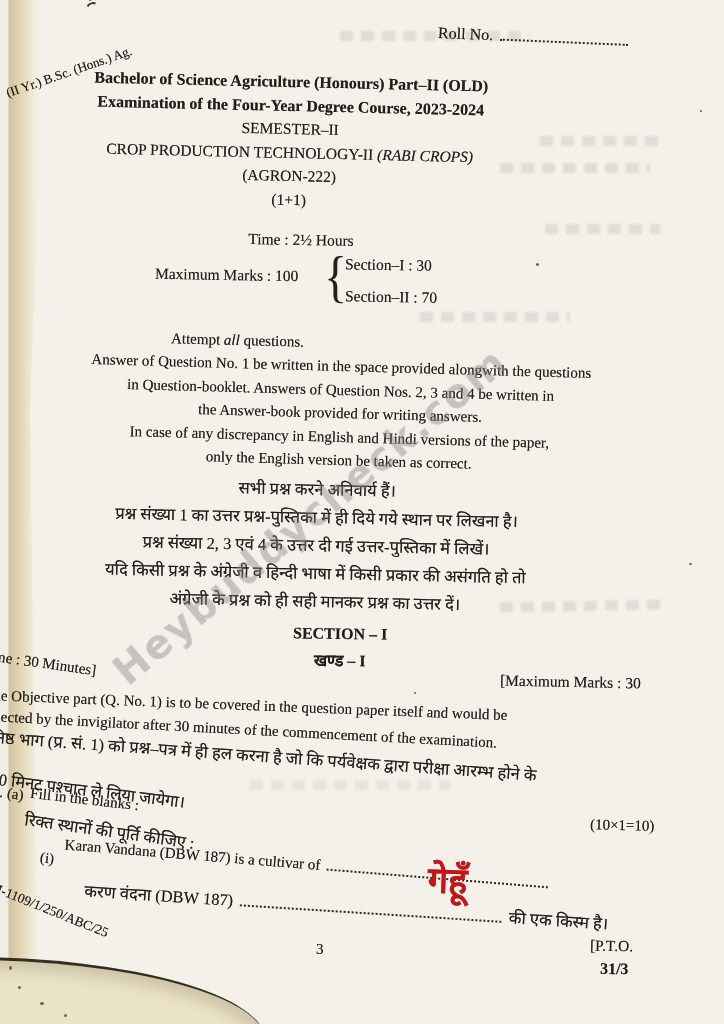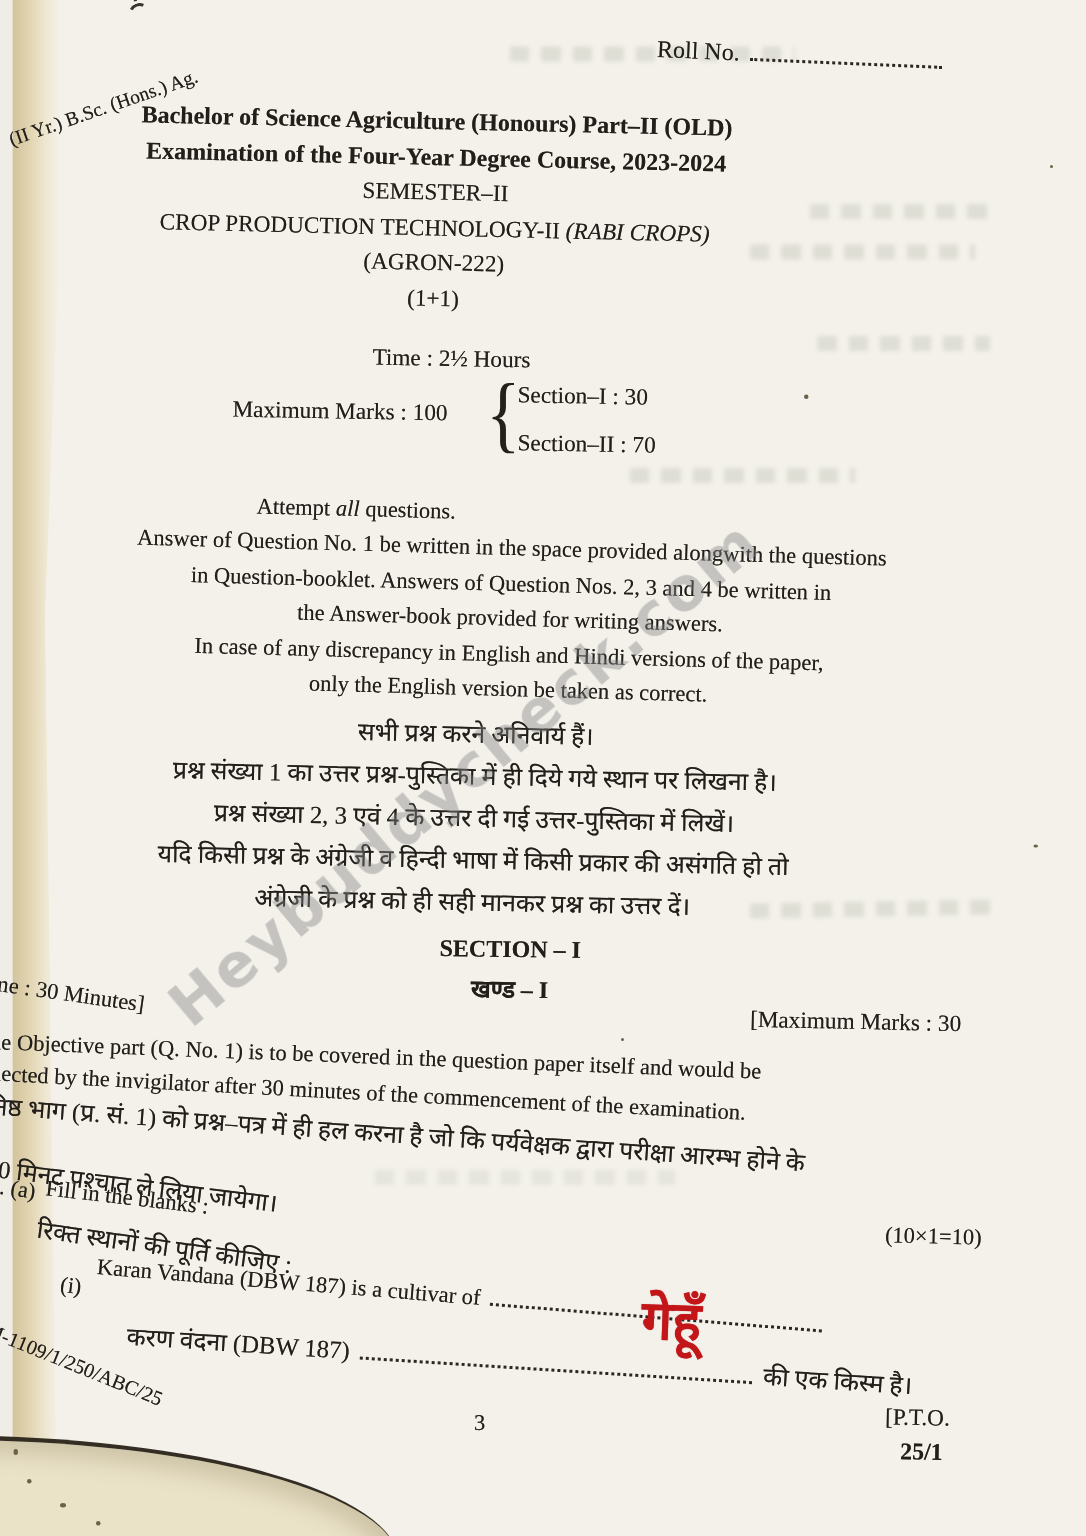--- a/index.html
+++ b/index.html
@@ -194,21 +194,21 @@
 
   <div class="ln p-q1-hi">
     <span>करण वंदना (DBW 187) </span>
     <span class="dots"></span>
     <span> की एक किस्म है।</span>
   </div>
 
   <div class="ln p-code">M-1109/1/250/ABC/25</div>
   <div class="ln p-page">3</div>
   <div class="ln p-pto">[P.T.O.</div>
-  <div class="ln p-papercode">25/1</div>
+  <div class="ln p-papercode">31/3</div>
 
   <div class="corner-cream"></div>
   <div class="speck" style="left:18px;top:986px;width:3px;height:3px;"></div>
   <div class="speck" style="left:40px;top:1002px;width:4px;height:3px;"></div>
   <div class="speck" style="left:64px;top:1014px;width:3px;height:3px;"></div>
   <div class="speck" style="left:9px;top:966px;width:3px;height:4px;"></div>
 
 </div>
 
 </body></html>

